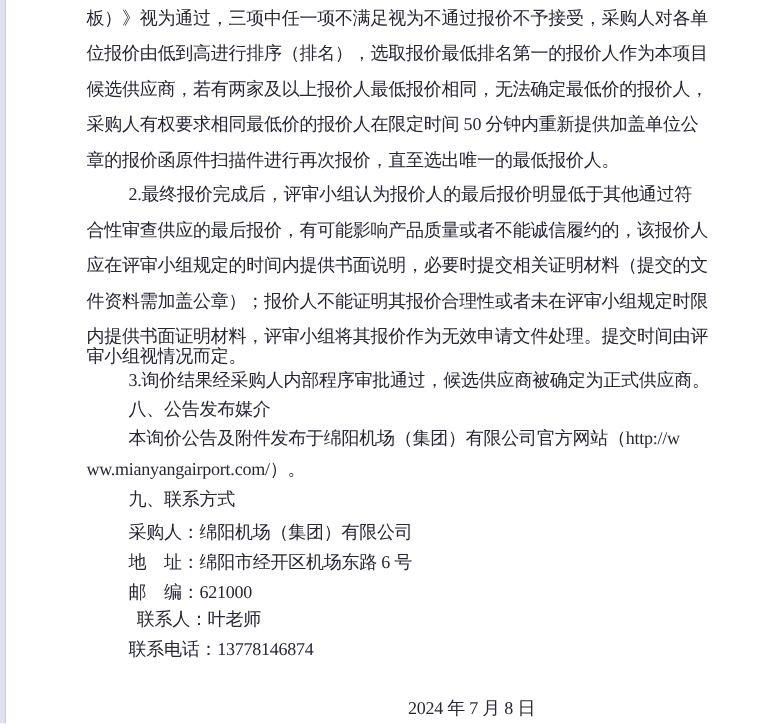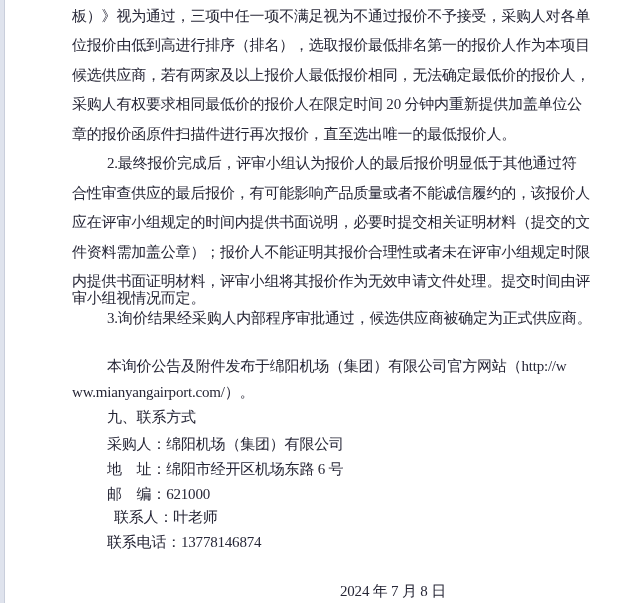--- a/index.html
+++ b/index.html
@@ -62,32 +62,33 @@
 </style>
 </head>
 <body>
 
 <div class="screen">
   <div class="page-edge"></div>
 
   <div class="line l1">板）》视为通过，三项中任一项不满足视为不通过报价不予接受，采购人对各单</div>
   <div class="line l2">位报价由低到高进行排序（排名），选取报价最低排名第一的报价人作为本项目</div>
   <div class="line l3">候选供应商，若有两家及以上报价人最低报价相同，无法确定最低价的报价人，</div>
-  <div class="line l4">采购人有权要求相同最低价的报价人在限定时间 20 分钟内重新提供加盖单位公</div>
+  <div class="line l4">采购人有权要求相同最低价的报价人在限定时间 50 分钟内重新提供加盖单位公</div>
   <div class="line l5">章的报价函原件扫描件进行再次报价，直至选出唯一的最低报价人。</div>
 
   <div class="line l6">2.最终报价完成后，评审小组认为报价人的最后报价明显低于其他通过符</div>
   <div class="line l7">合性审查供应的最后报价，有可能影响产品质量或者不能诚信履约的，该报价人</div>
   <div class="line l9">件资料需加盖公章）；报价人不能证明其报价合理性或者未在评审小组规定时限</div>
   <div class="line l8">应在评审小组规定的时间内提供书面说明，必要时提交相关证明材料（提交的文</div>
   <div class="line l10">内提供书面证明材料，评审小组将其报价作为无效申请文件处理。提交时间由评</div>
   <div class="line l11">审小组视情况而定。</div>
 
   <div class="line l12">3.询价结果经采购人内部程序审批通过，候选供应商被确定为正式供应商。</div>
 
+  <div class="line l13">八、公告发布媒介</div>
   <div class="line l14">本询价公告及附件发布于绵阳机场（集团）有限公司官方网站（http://w</div>
   <div class="line l15">ww.mianyangairport.com/）。</div>
 
   <div class="line l16">九、联系方式</div>
   <div class="line l17">采购人：绵阳机场（集团）有限公司</div>
   <div class="line l18">地　址：绵阳市经开区机场东路 6 号</div>
   <div class="line l19">邮　编：621000</div>
   <div class="line l20">联系人：叶老师</div>
   <div class="line l21">联系电话：13778146874</div>
 

